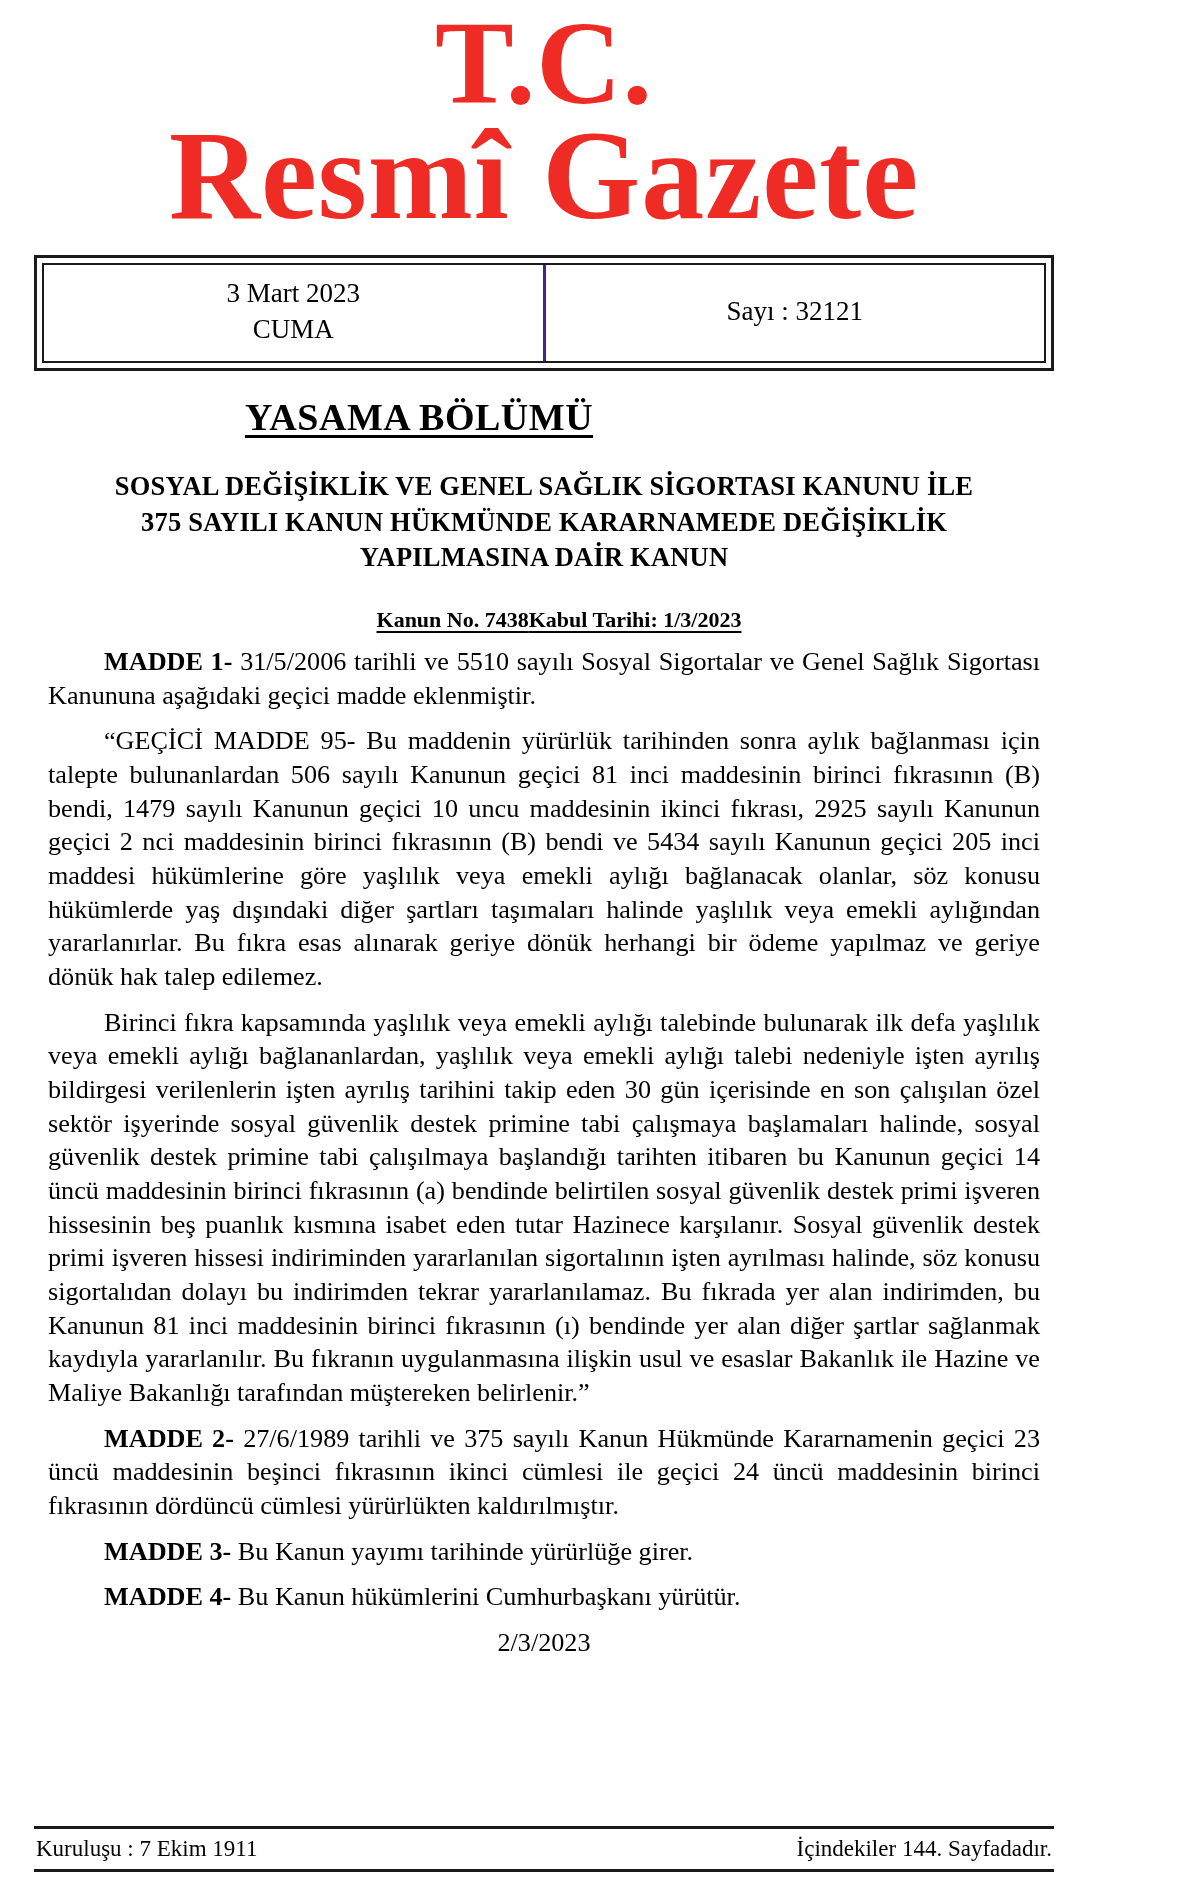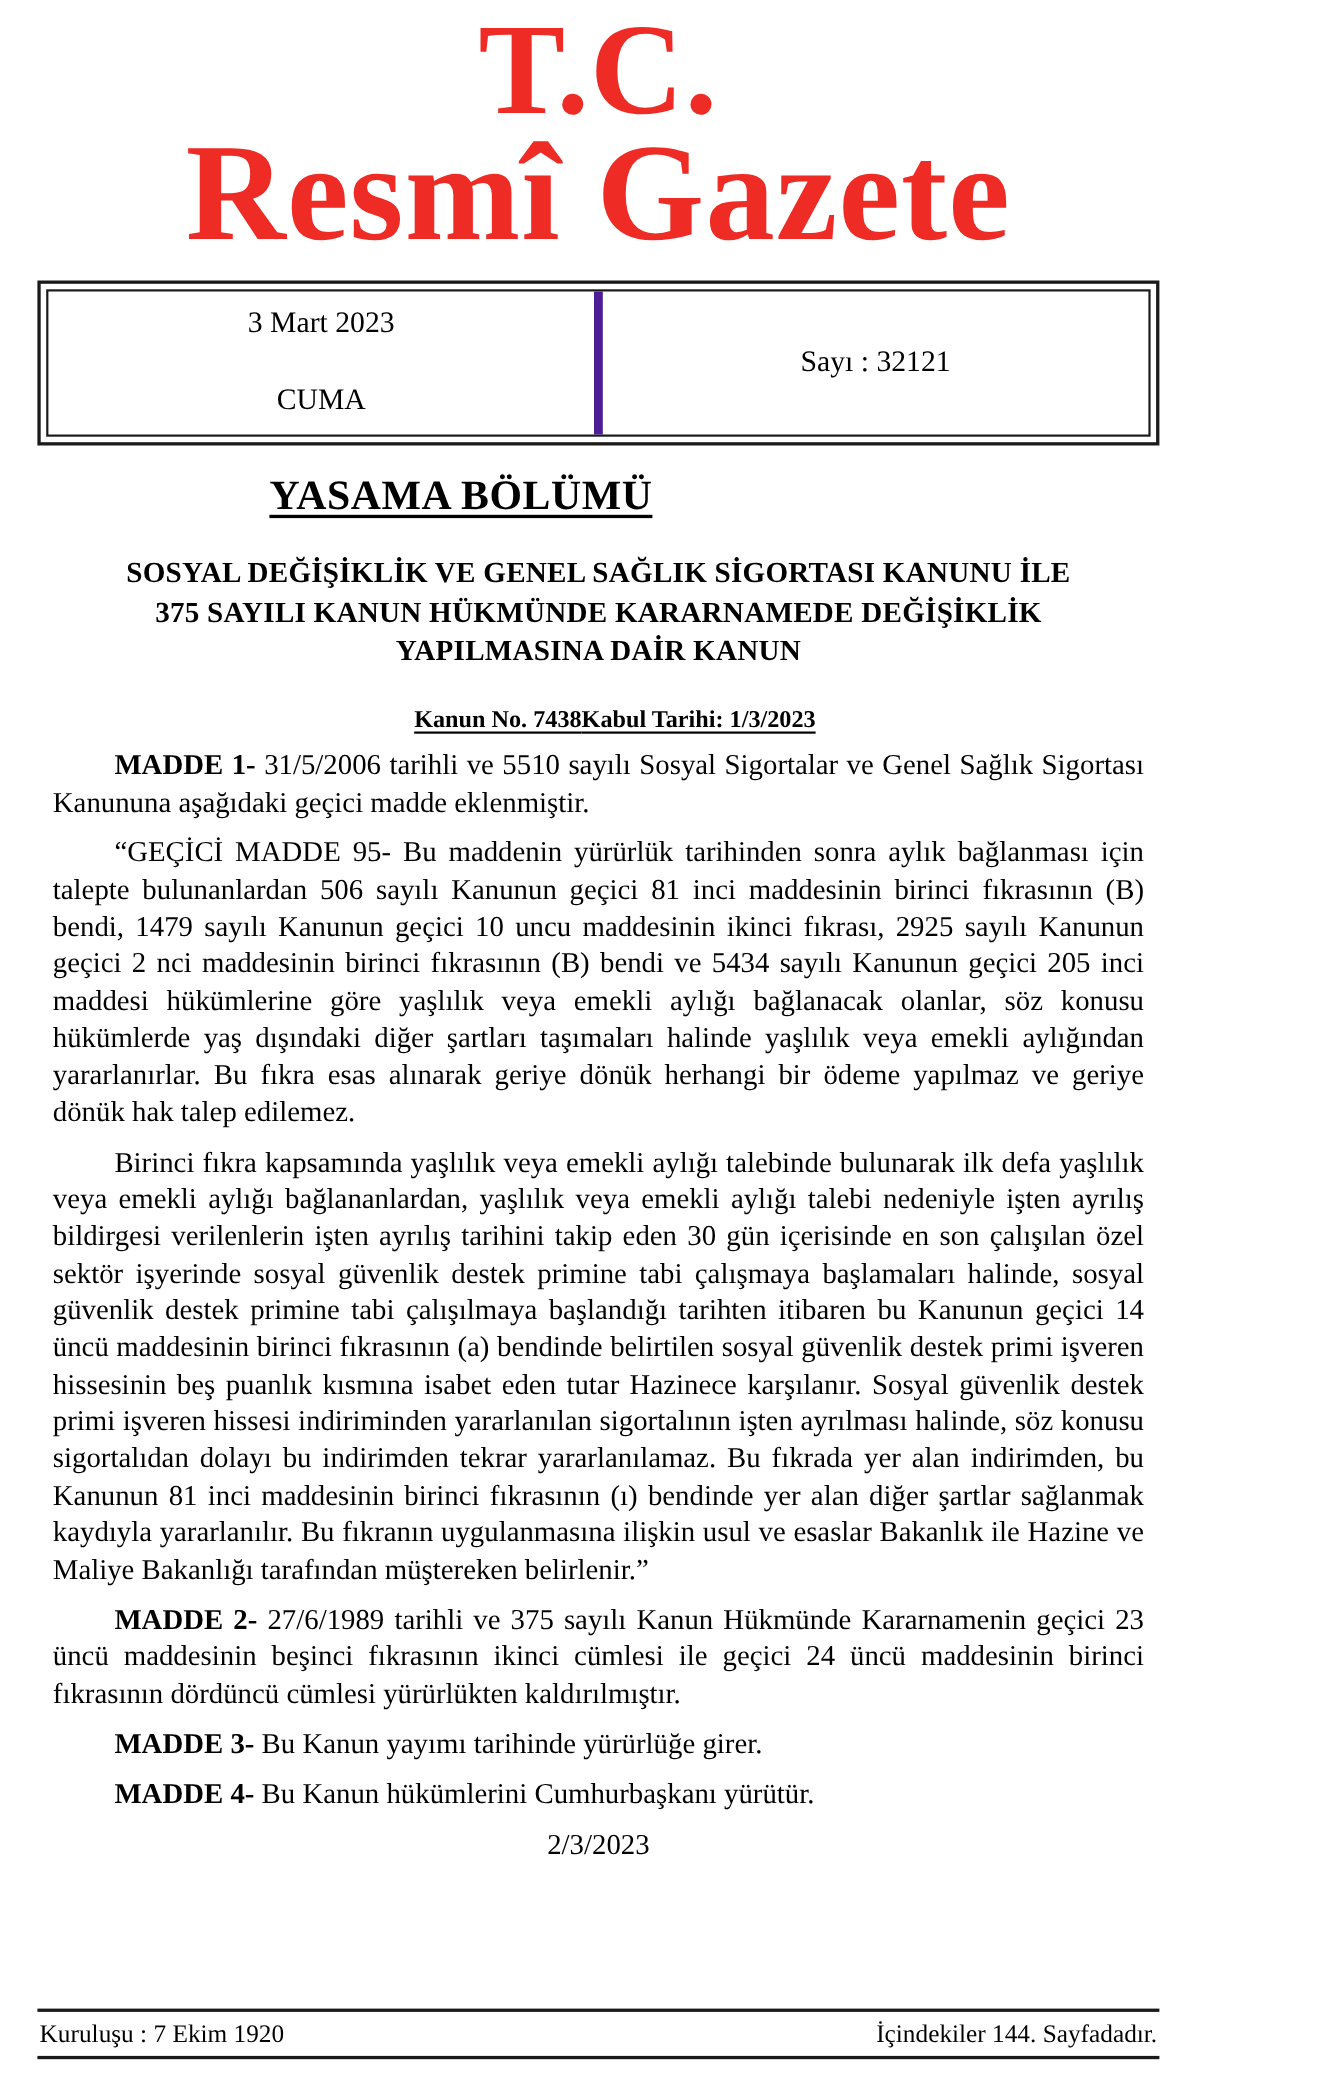--- a/index.html
+++ b/index.html
@@ -69,22 +69,21 @@
     flex: 1 1 50%;
     text-align: center;
     padding: 10px 6px 14px 6px;
     font-size: 27px;
     line-height: 1.34;
     display: flex;
     flex-direction: column;
     justify-content: center;
   }
   .issue-cell.date-cell {
-    border-right: 8px solid #4c1d95;
-    gap: 34px;
+    border-right: 3px solid #4c1d95;
   }
   .issue-cell.number-cell {
     justify-content: center;
   }
 
   
   .section-head {
     margin-top: 24px;
     text-align: center;
     padding-right: 250px;
@@ -217,19 +216,19 @@
     <p>Birinci fıkra kapsamında yaşlılık veya emekli aylığı talebinde bulunarak ilk defa yaşlılık veya emekli aylığı bağlananlardan, yaşlılık veya emekli aylığı talebi nedeniyle işten ayrılış bildirgesi verilenlerin işten ayrılış tarihini takip eden 30 gün içerisinde en son çalışılan özel sektör işyerinde sosyal güvenlik destek primine tabi çalışmaya başlamaları halinde, sosyal güvenlik destek primine tabi çalışılmaya başlandığı tarihten itibaren bu Kanunun geçici 14 üncü maddesinin birinci fıkrasının (a) bendinde belirtilen sosyal güvenlik destek primi işveren hissesinin beş puanlık kısmına isabet eden tutar Hazinece karşılanır. Sosyal güvenlik destek primi işveren hissesi indiriminden yararlanılan sigortalının işten ayrılması halinde, söz konusu sigortalıdan dolayı bu indirimden tekrar yararlanılamaz. Bu fıkrada yer alan indirimden, bu Kanunun 81 inci maddesinin birinci fıkrasının (ı) bendinde yer alan diğer şartlar sağlanmak kaydıyla yararlanılır. Bu fıkranın uygulanmasına ilişkin usul ve esaslar Bakanlık ile Hazine ve Maliye Bakanlığı tarafından müştereken belirlenir.”</p>
     <p><b>MADDE 2-</b><span> 27/6/1989 tarihli ve 375 sayılı Kanun Hükmünde Kararnamenin geçici 23 üncü maddesinin beşinci fıkrasının ikinci cümlesi ile geçici 24 üncü maddesinin birinci fıkrasının dördüncü cümlesi yürürlükten kaldırılmıştır.</span></p>
     <p><b>MADDE 3-</b><span> Bu Kanun yayımı tarihinde yürürlüğe girer.</span></p>
     <p><b>MADDE 4-</b><span> Bu Kanun hükümlerini Cumhurbaşkanı yürütür.</span></p>
     <div class="date-center">2/3/2023</div>
   </div>
 
   <div class="footer">
     <div class="footer-rule-top"></div>
     <div class="footer-row">
-      <div>Kuruluşu : 7 Ekim 1920</div>
+      <div>Kuruluşu : 7 Ekim 1911</div>
       <div>İçindekiler 144. Sayfadadır.</div>
     </div>
     <div class="footer-rule-bottom"></div>
   </div>
 
 </div>
 
 </body></html>

